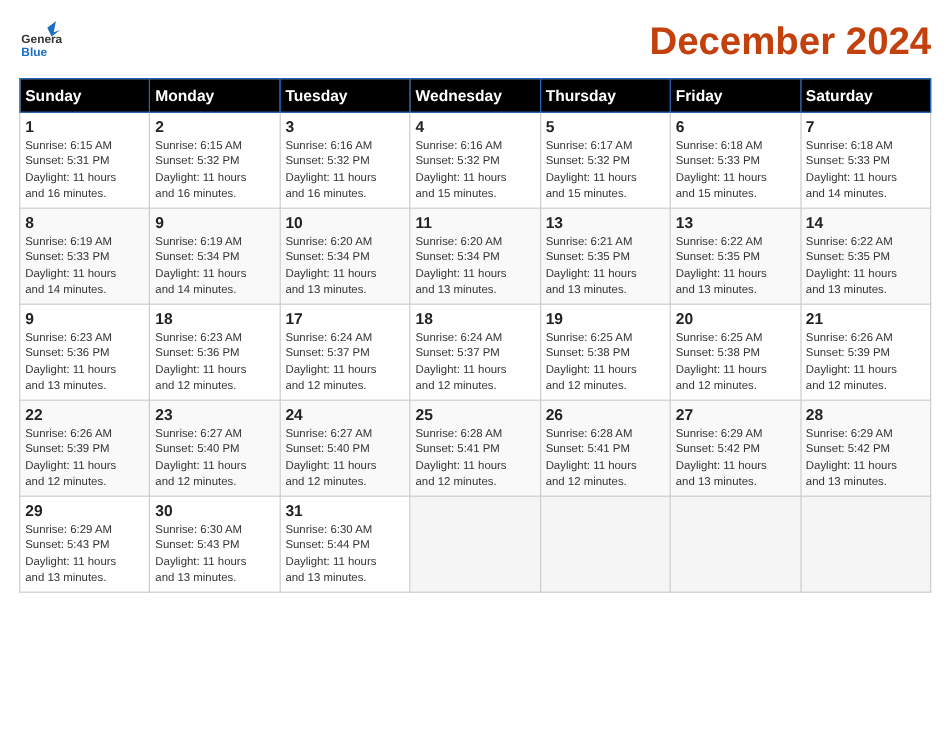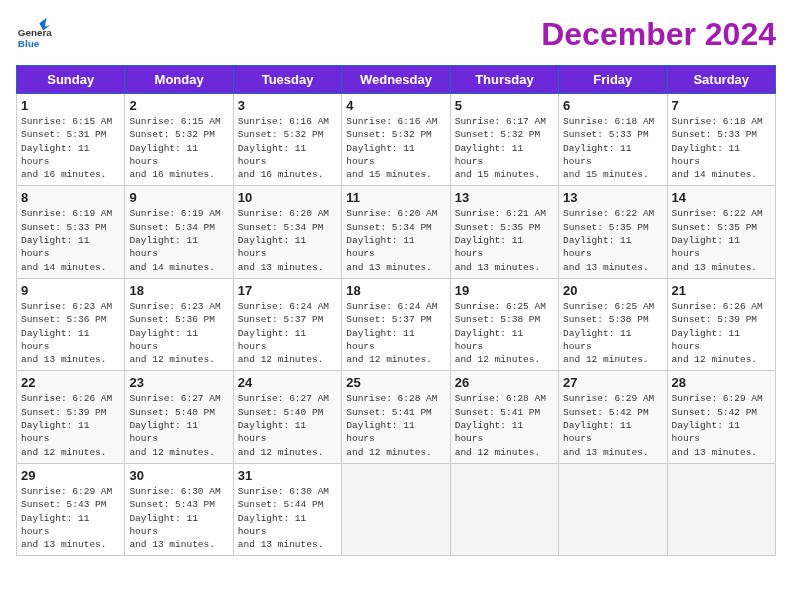--- a/index.html
+++ b/index.html
@@ -24,36 +24,36 @@
     .logo-bird {
       width: 36px;
       height: 36px;
     }
     .title-block {
       text-align: right;
     }
     .month-title {
       font-size: 32px;
       font-weight: bold;
-      color: #a21caf;
+      color: #c2410c;
     }
     .subtitle {
       font-size: 14px;
       color: #555;
     }
     table {
       width: 100%;
       border-collapse: collapse;
       font-size: 10.5px;
     }
     th {
-      background-color: #6d28d9;
+      background-color: #000000;
       color: #fff;
       padding: 6px 4px;
-      text-align: center;
+      text-align: left;
       font-size: 13px;
       font-weight: bold;
       border: 1px solid #2266bb;
     }
     td {
       border: 1px solid #ccc;
       vertical-align: top;
       padding: 4px;
       width: calc(100% / 7);
       height: 80px;
@@ -69,21 +69,20 @@
       font-size: 13px;
       font-weight: bold;
       color: #222;
       display: block;
       margin-bottom: 2px;
     }
     .day-info {
       color: #333;
       font-size: 9.5px;
       line-height: 1.4;
-      font-family: Liberation Mono, monospace;
     }
   </style>
 </head>
 <body>
 
 <div class="header">
   <div class="logo">
     <svg class="logo-bird" viewBox="0 0 40 40">
       <text x="2" y="22" font-size="11" fill="#333" font-family="Arial" font-weight="bold">General</text>
       <text x="2" y="34" font-size="11" fill="#1a6fc4" font-family="Arial" font-weight="bold">Blue</text>

